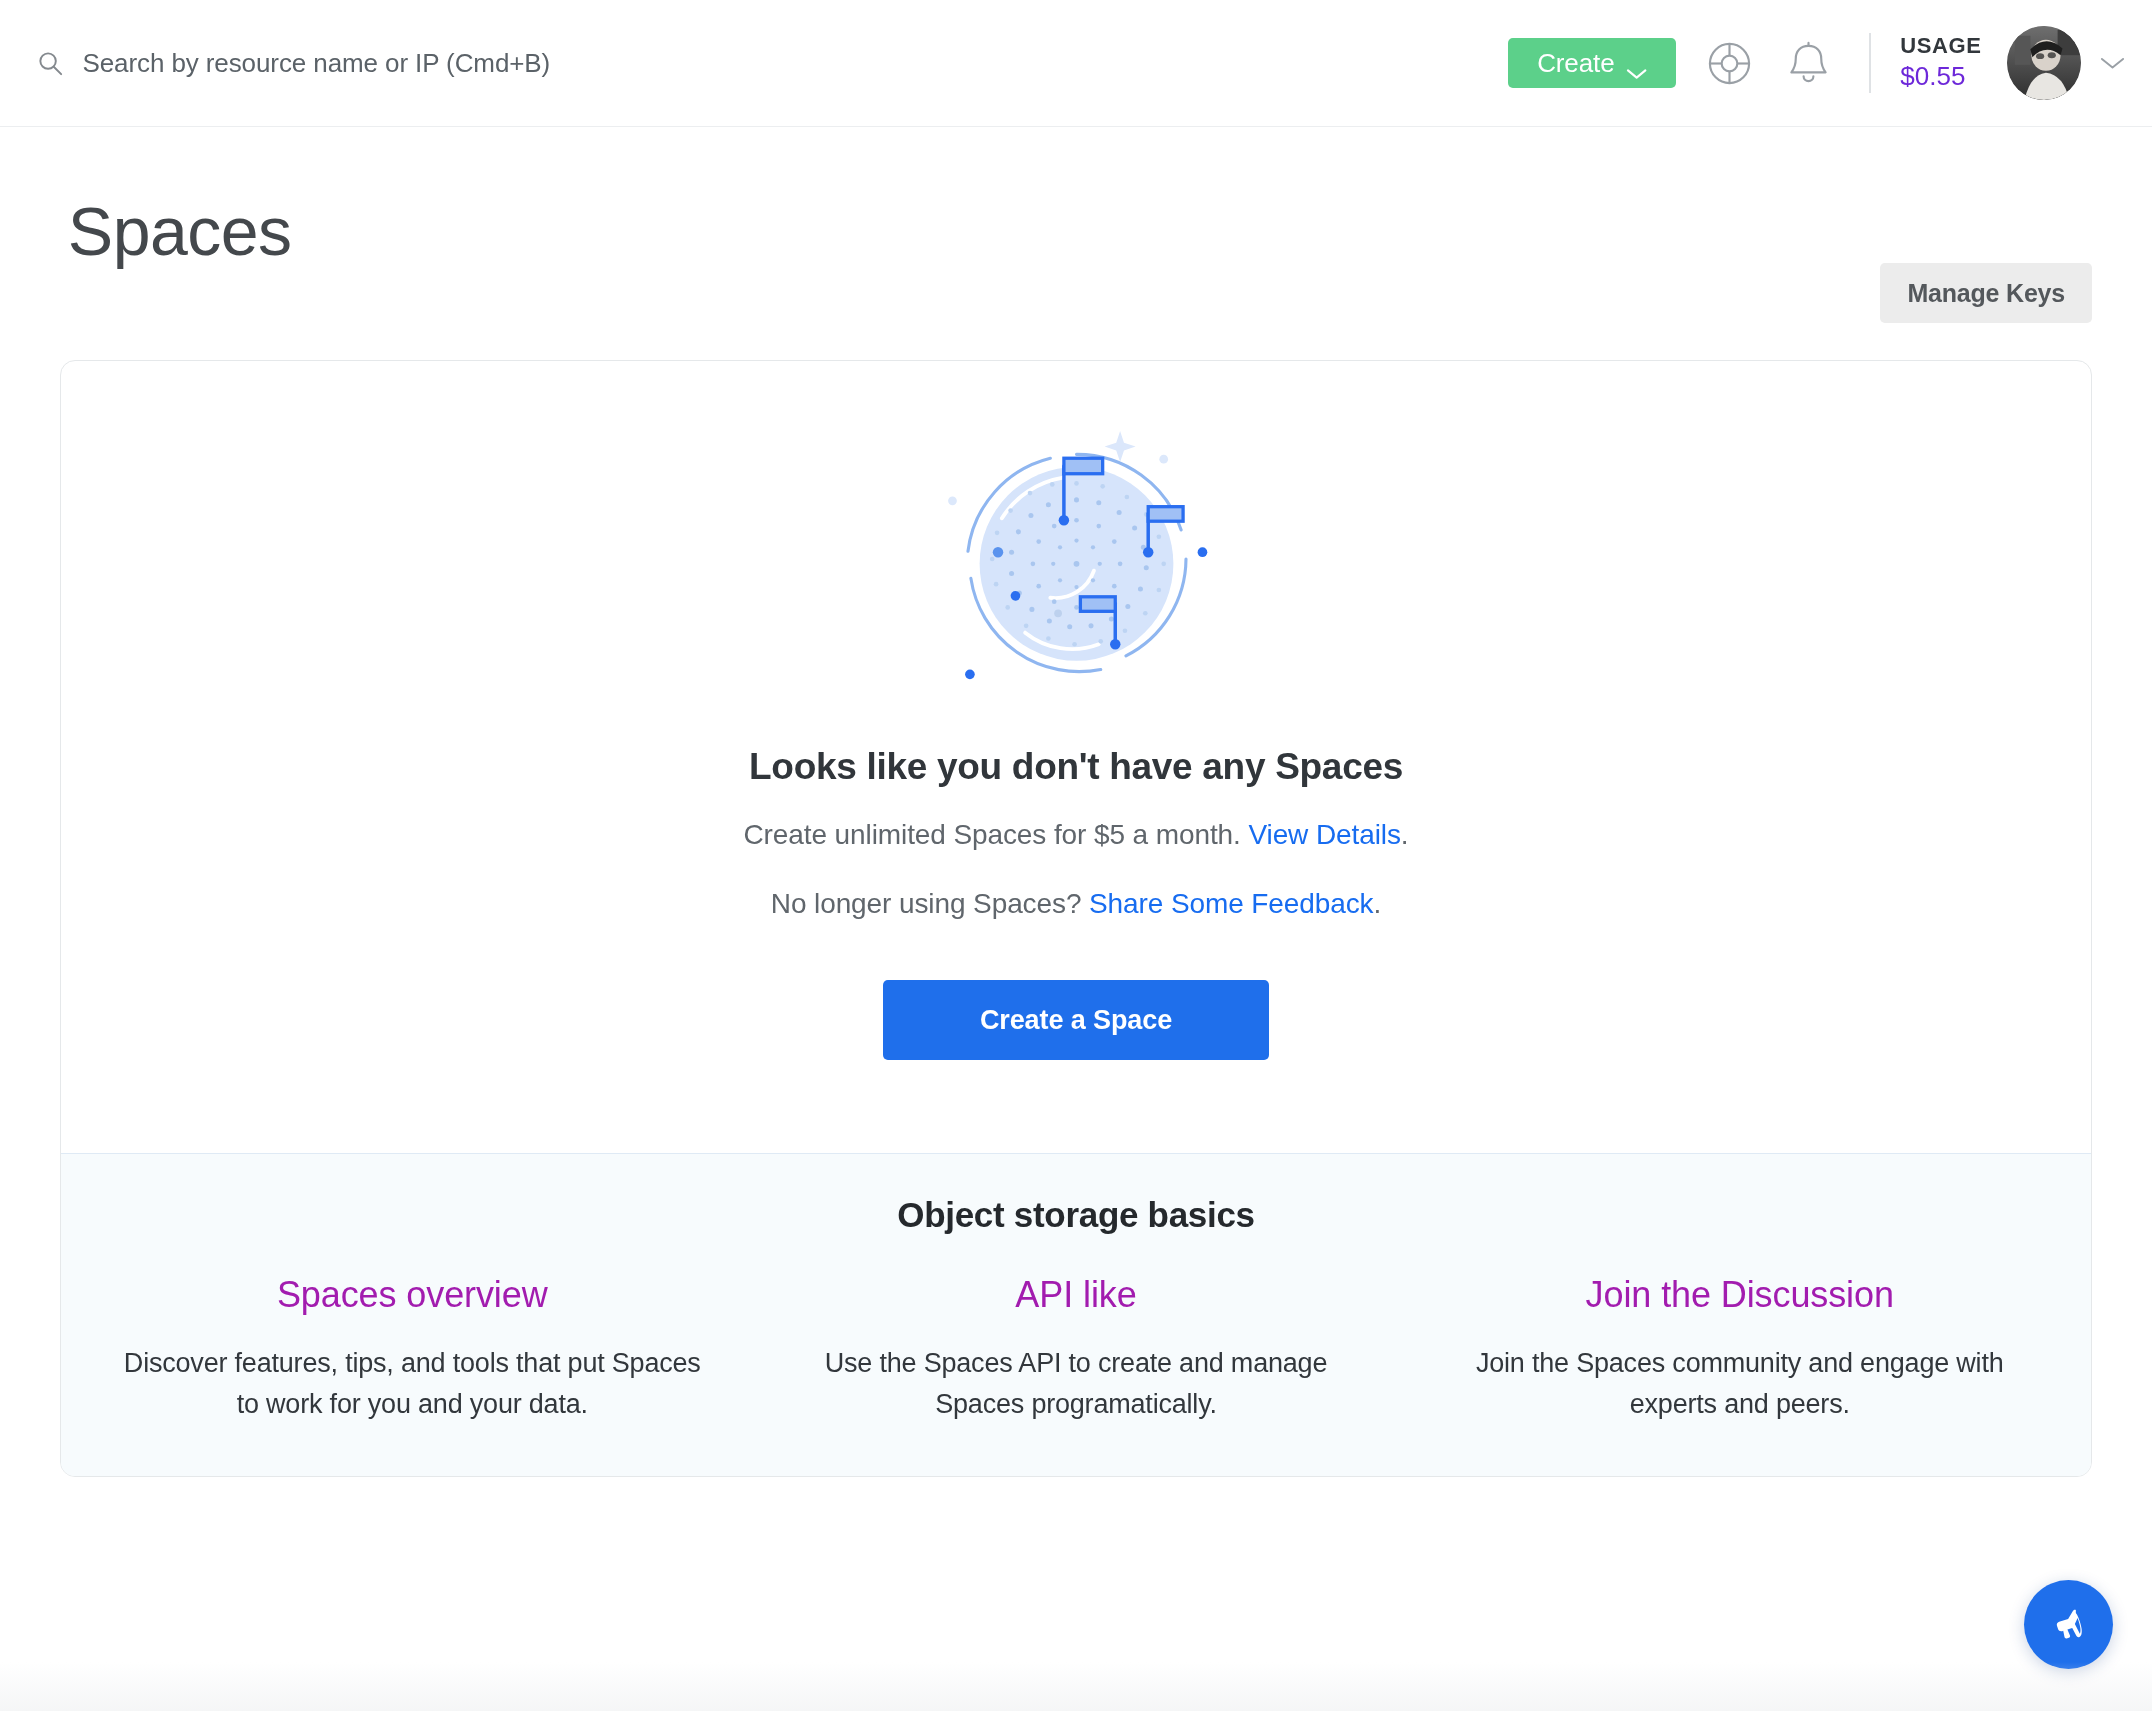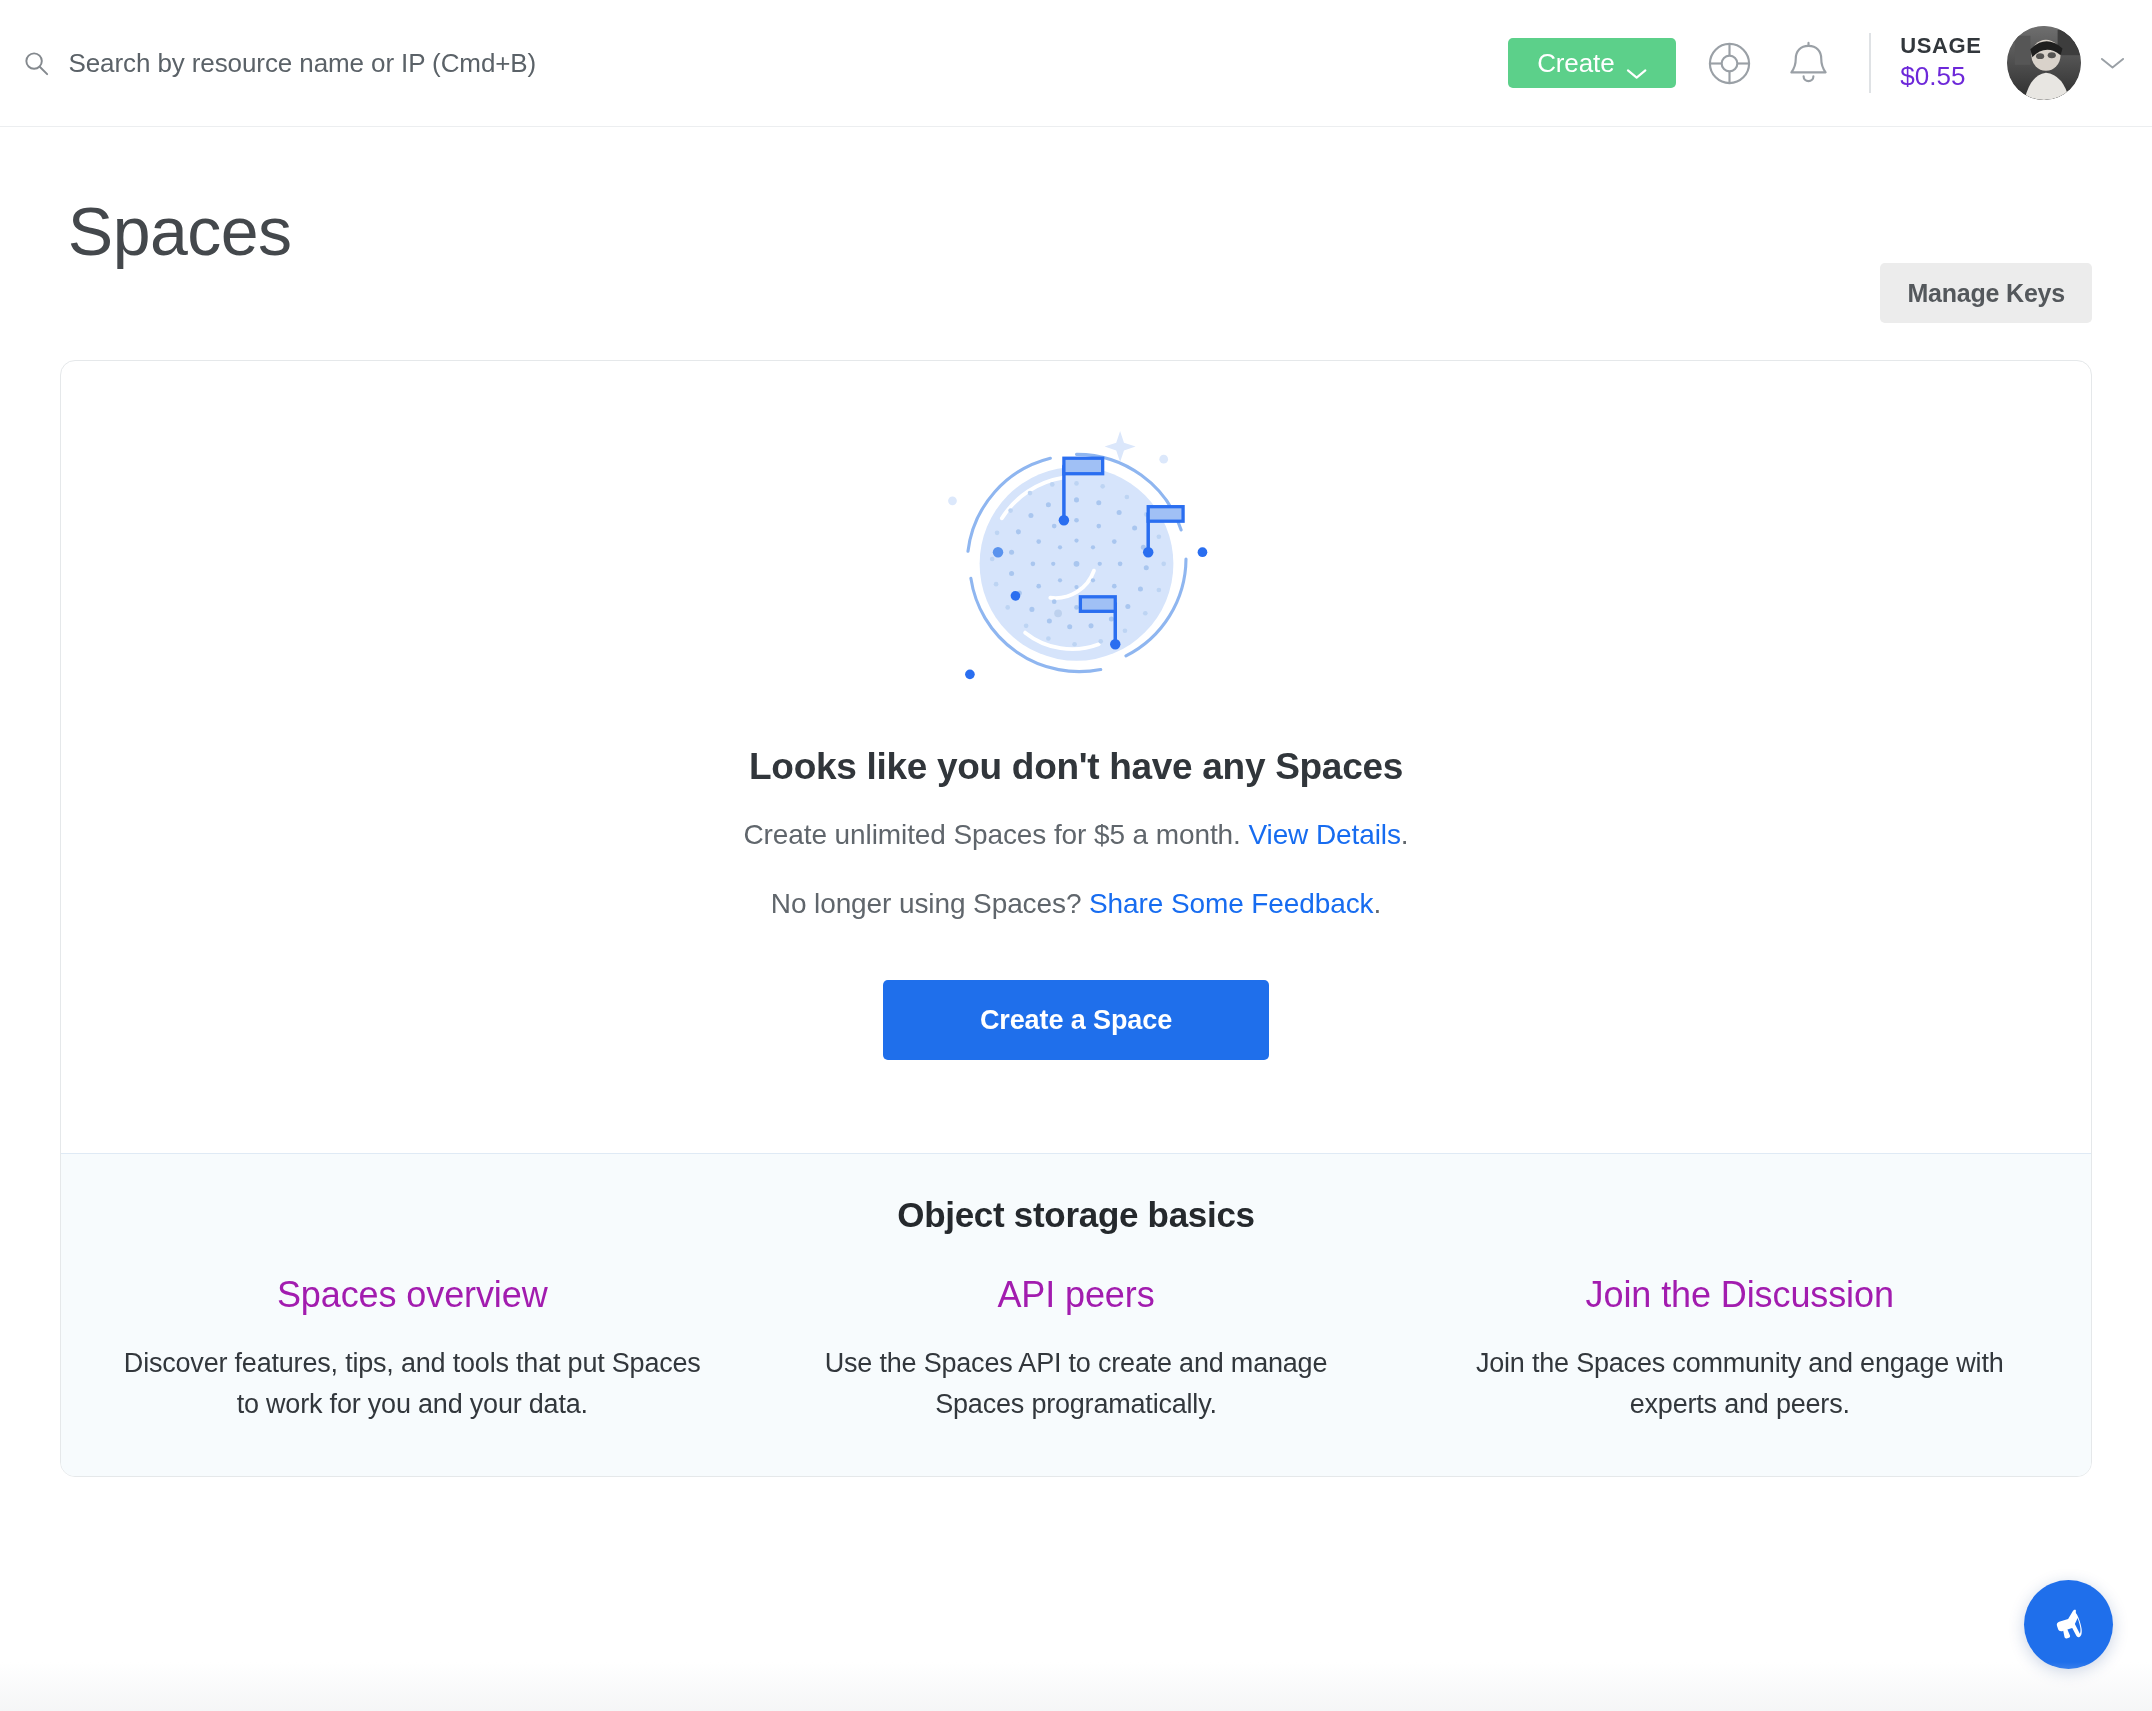--- a/index.html
+++ b/index.html
@@ -20,21 +20,21 @@
   }
 
   
   .topbar {
     position: relative;
     height: 127px;
     background: #ffffff;
     border-bottom: 1.9px solid #eceef0;
     display: flex;
     align-items: flex-end;
-    padding: 0 27px 0 22px;
+    padding: 0 27px 0 36px;
   }
 
   .search-wrap {
     display: flex;
     align-items: center;
     flex: 1;
     height: 100%;
     gap: 17.5px;
   }
   .search-icon { display: block; width: 29px; height: 29px; flex: none; }
@@ -516,21 +516,21 @@
         <div class="basics-title">Object storage basics</div>
 
         <div class="basics-cols">
 
           <div class="basics-col">
             <a class="basics-link" href="#">Spaces overview</a>
             <div class="basics-desc">Discover features, tips, and tools that put Spaces to work for you and your data.</div>
           </div>
 
           <div class="basics-col">
-            <a class="basics-link" href="#">API peers</a>
+            <a class="basics-link" href="#">API like</a>
             <div class="basics-desc">Use the Spaces API to create and manage Spaces programatically.</div>
           </div>
 
           <div class="basics-col">
             <a class="basics-link" href="#">Join the Discussion</a>
             <div class="basics-desc">Join the Spaces community and engage with experts and peers.</div>
           </div>
 
         </div>
       </div>

